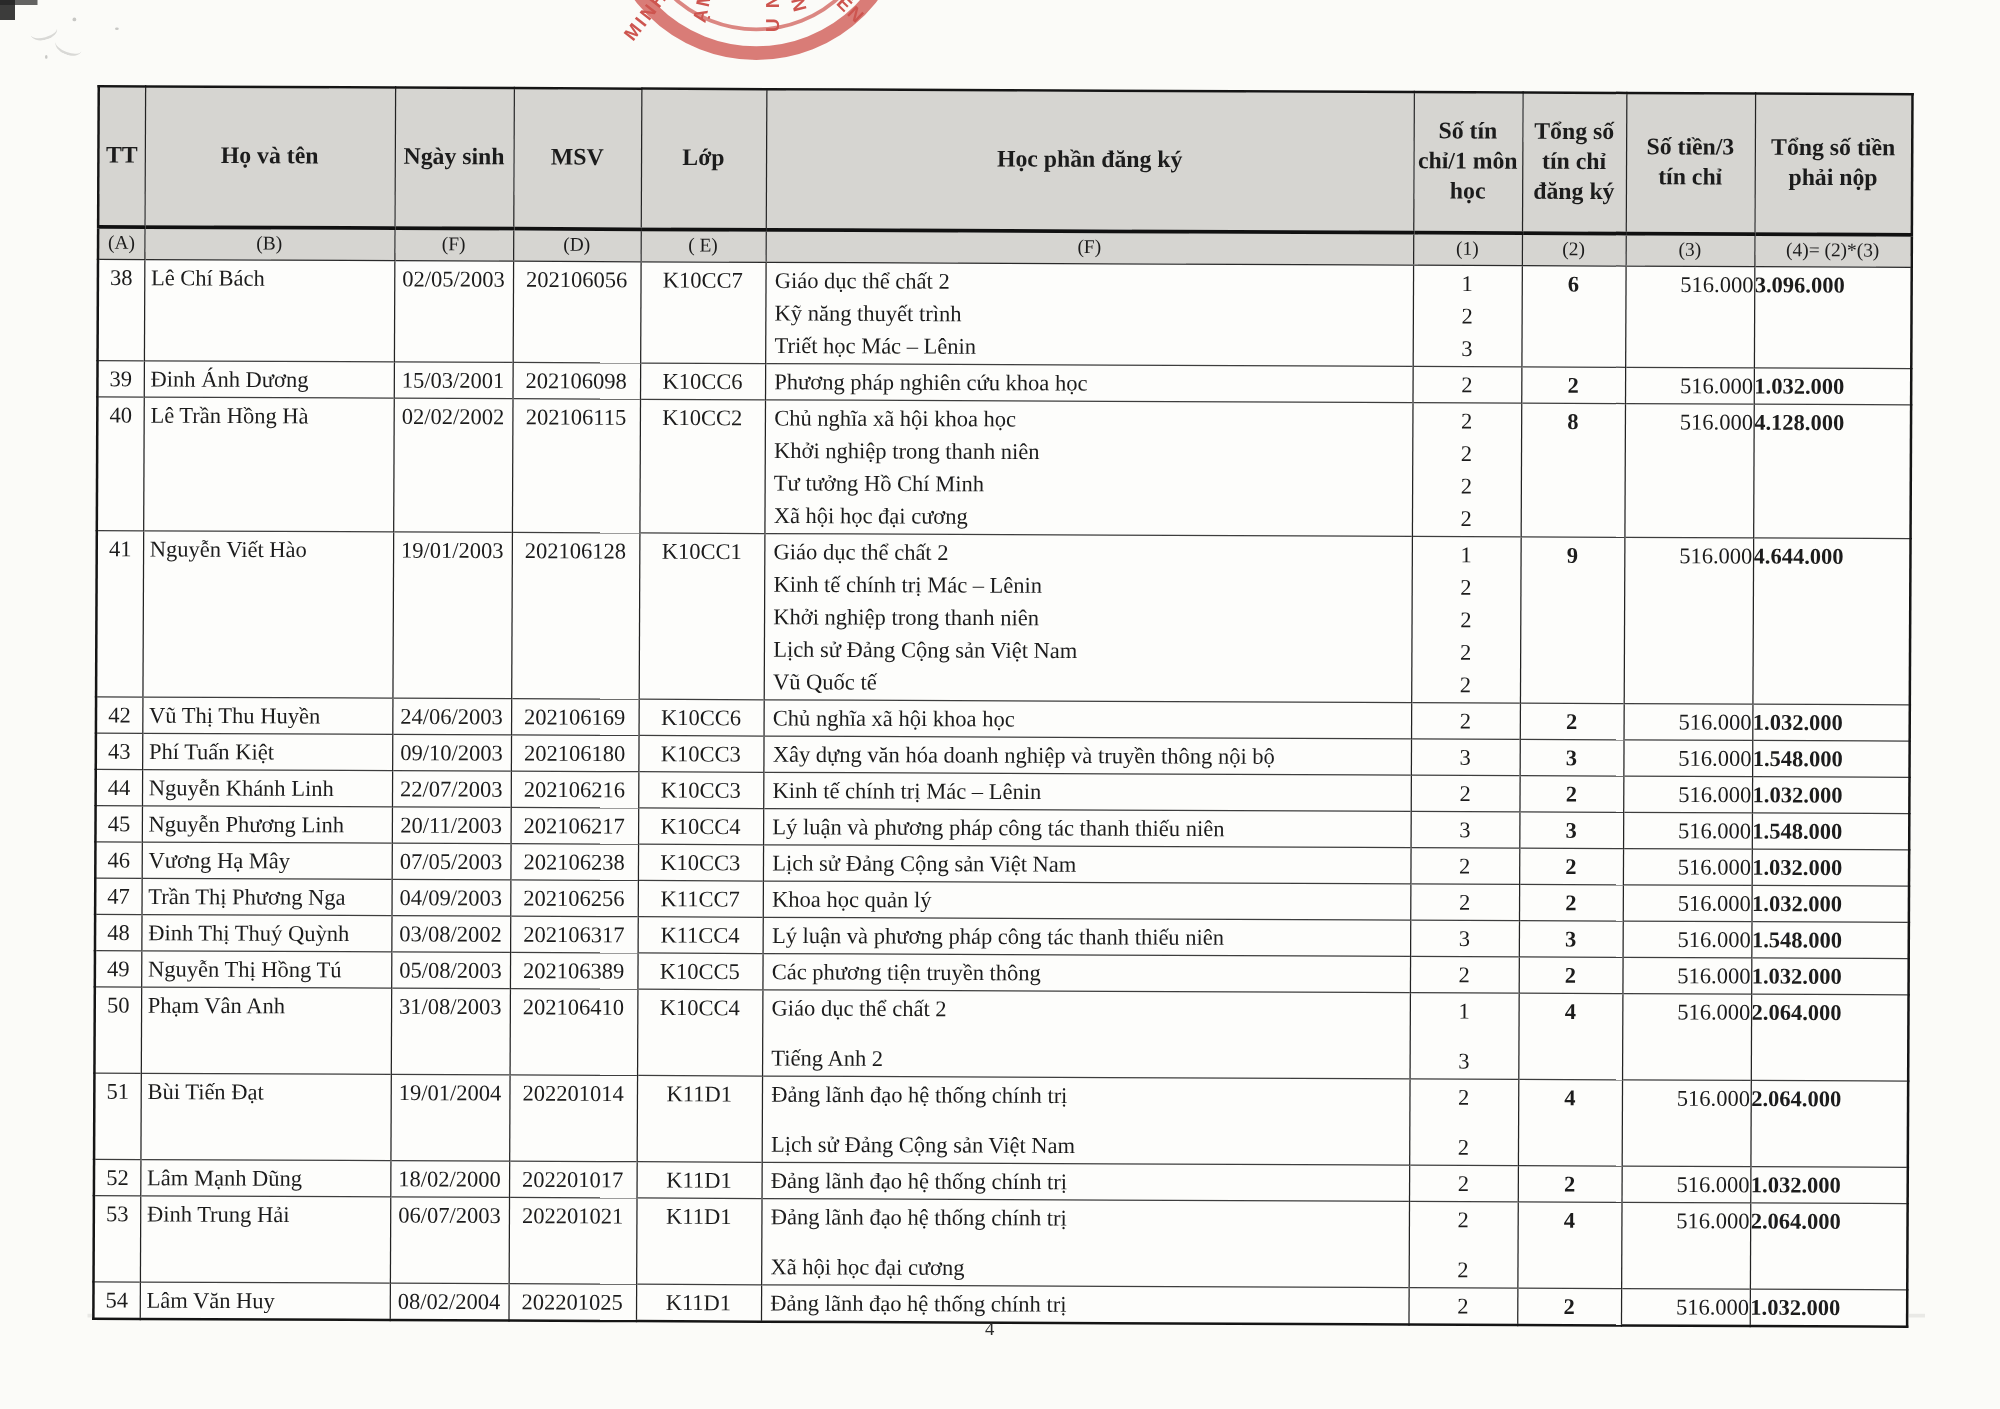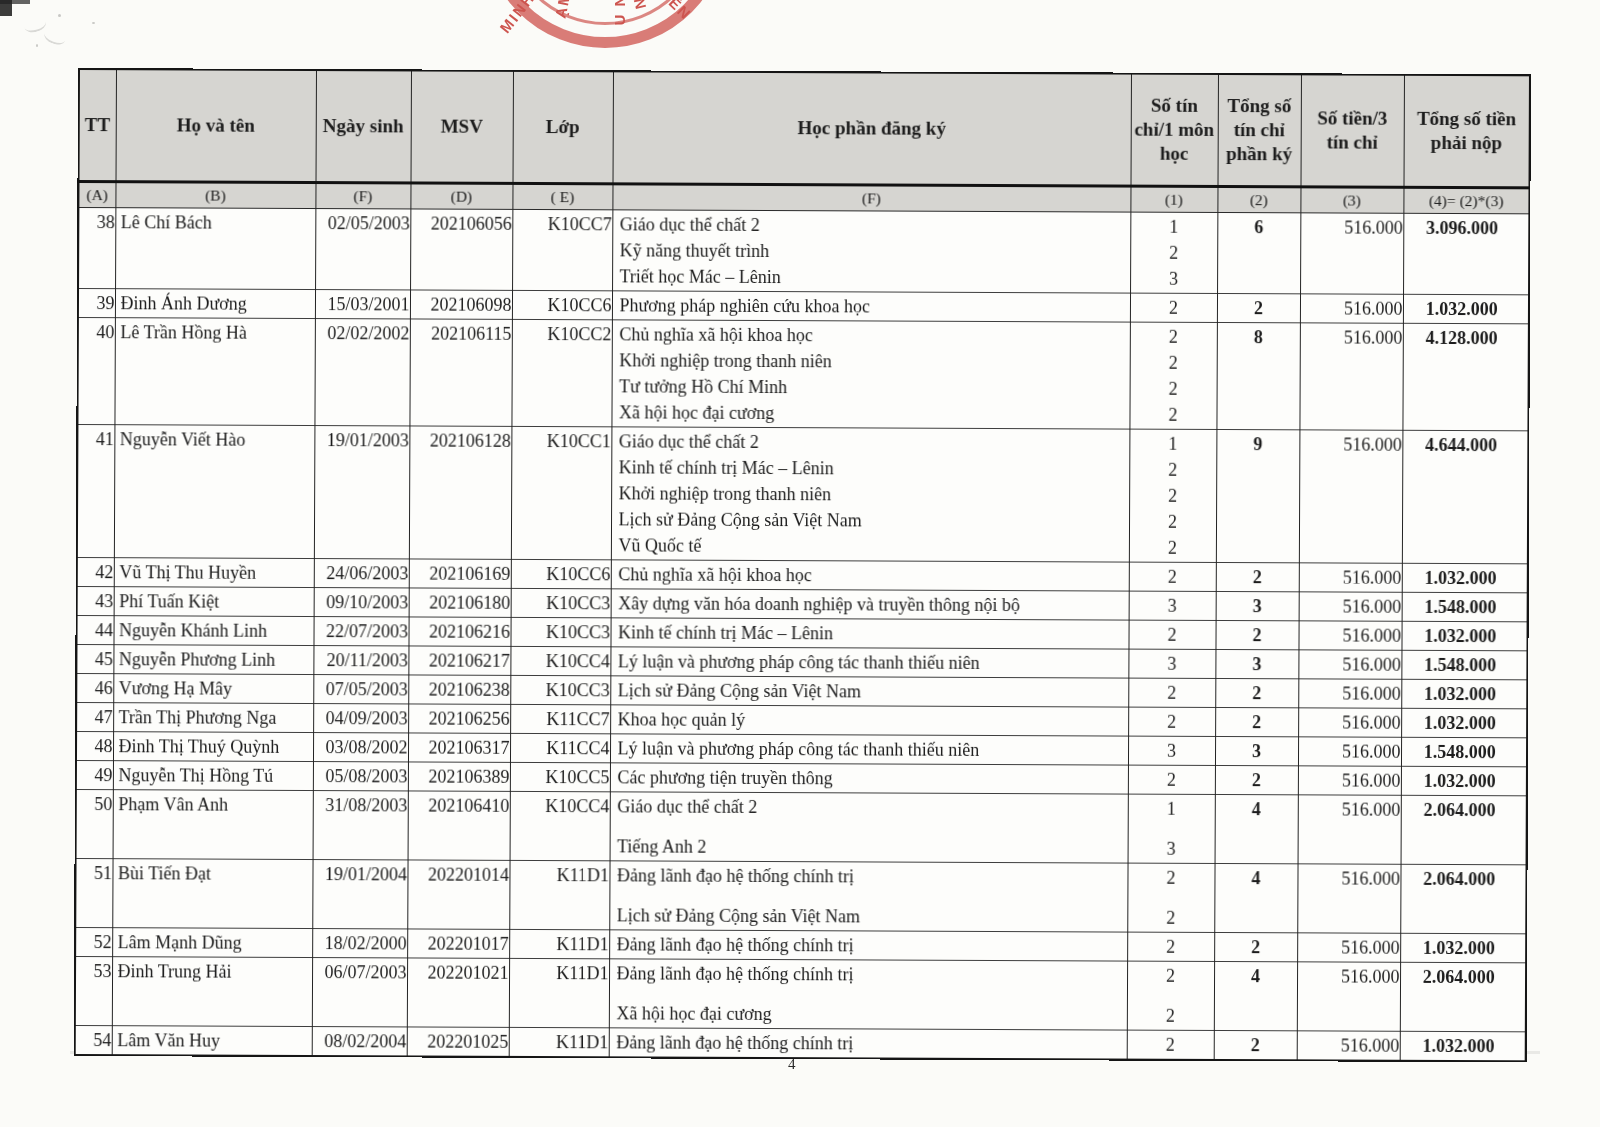--- a/index.html
+++ b/index.html
@@ -43,28 +43,28 @@
     background:#d6d5d1;font-size:15.5px;font-weight:normal;text-align:center;
     height:24px;vertical-align:middle;border-bottom:1px solid #2a2a2a;padding:0 2px;
   }
   tbody td{
     vertical-align:top;font-size:18px;padding:1px 0;
     border-top:1px solid #3d3d3d;background:transparent;
   }
   tbody tr:first-child td{border-top:none;}
   .line{height:26px;line-height:26px;white-space:nowrap;}
   tr.spaced .line + .line{margin-top:14px;}
-  .cell-tt{text-align:right;}
+  .cell-tt{text-align:center;}
   .cell-name{text-align:left;padding-left:5px;}
-  .cell-dob,.cell-msv,.cell-lop{text-align:right;}
+  .cell-dob,.cell-msv,.cell-lop{text-align:center;}
   .cell-courses{text-align:left;padding-left:7px;}
   .cell-credits{text-align:center;}
   .cell-total{text-align:center;font-weight:bold;}
   .cell-price{text-align:right;}
-  .cell-amount{text-align:center;padding-right:8px;font-weight:bold;}
+  .cell-amount{text-align:left;padding-right:8px;font-weight:bold;}
   .page-number{position:absolute;left:788px;top:1056px;font-size:15px;color:#2a2a2a;}
 </style>
 </head>
 <body>
 
 <div class="page">
 
   <div class="stamp">
     <div class="ring-outer"></div>
     <div class="ring-inner"></div>
@@ -99,21 +99,21 @@
     </colgroup>
     <thead>
       <tr class="head-main">
         <th>TT</th>
         <th>Họ và tên</th>
         <th>Ngày sinh</th>
         <th>MSV</th>
         <th>Lớp</th>
         <th>Học phần đăng ký</th>
         <th>Số tín chỉ/1 môn học</th>
-        <th>Tổng số tín chỉ phần ký</th>
+        <th>Tổng số tín chỉ đăng ký</th>
         <th>Số tiền/3 tín chỉ</th>
         <th>Tổng số tiền phải nộp</th>
       </tr>
       <tr class="head-sub">
         <td>(A)</td>
         <td>(B)</td>
         <td>(F)</td>
         <td>(D)</td>
         <td>( E)</td>
         <td>(F)</td>

